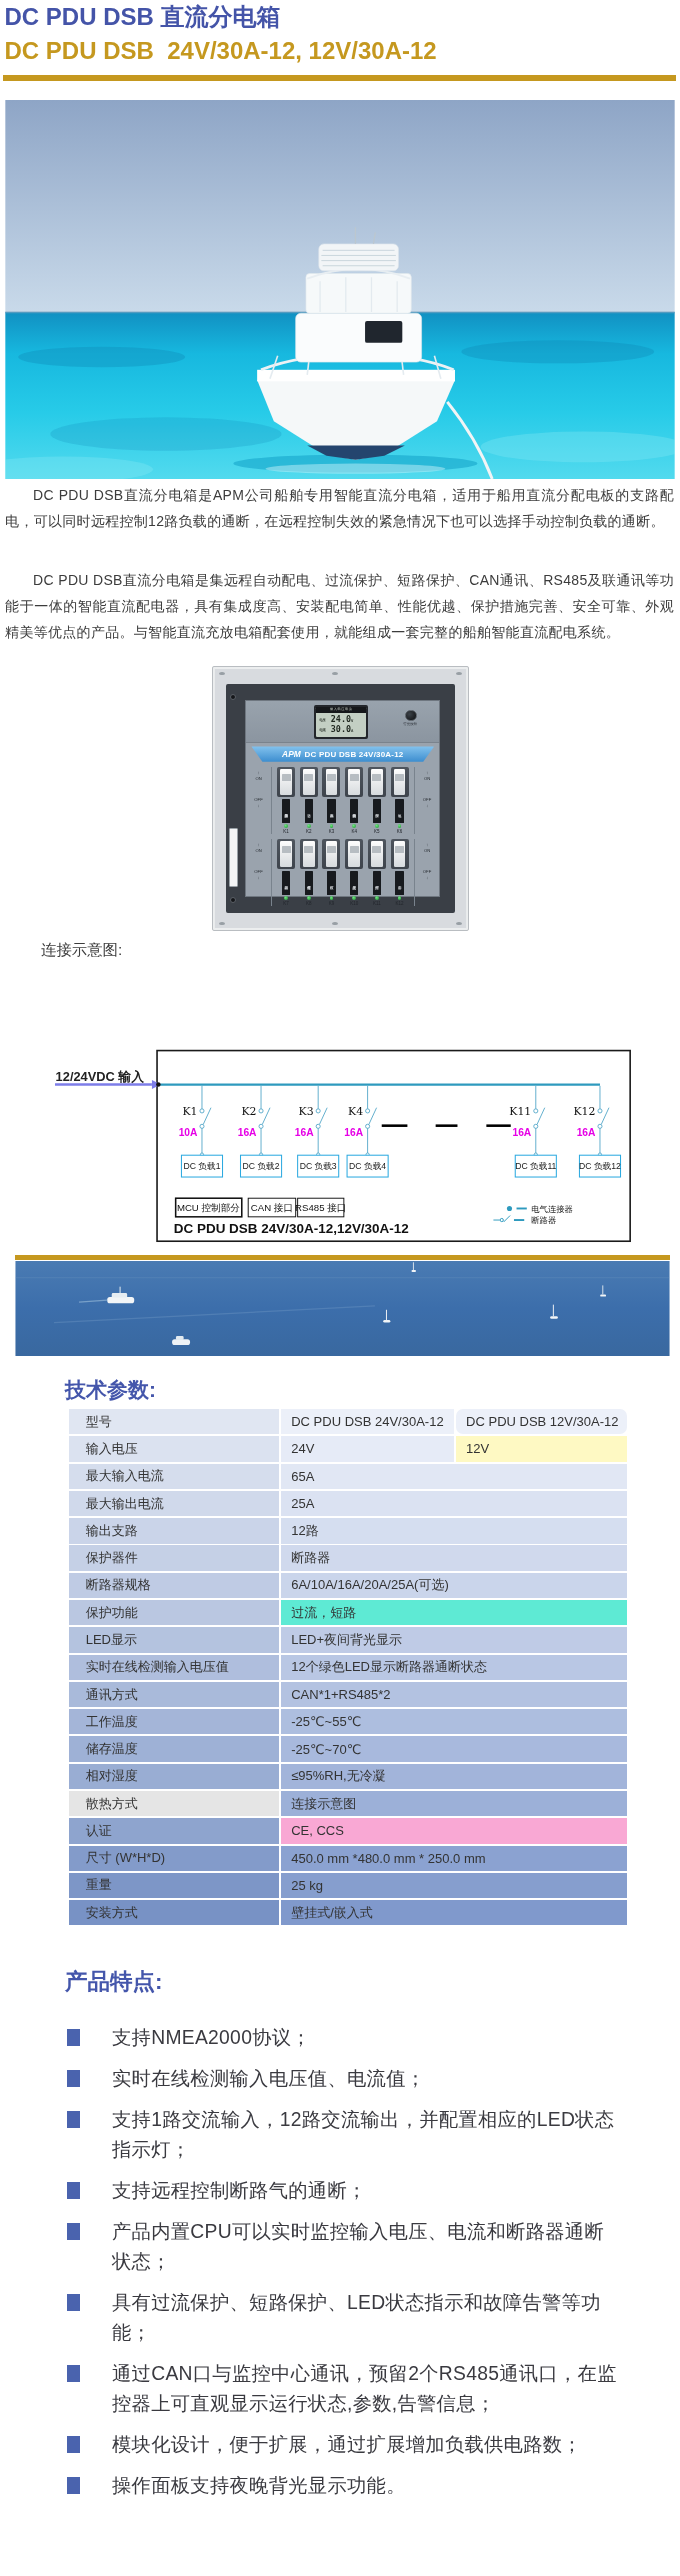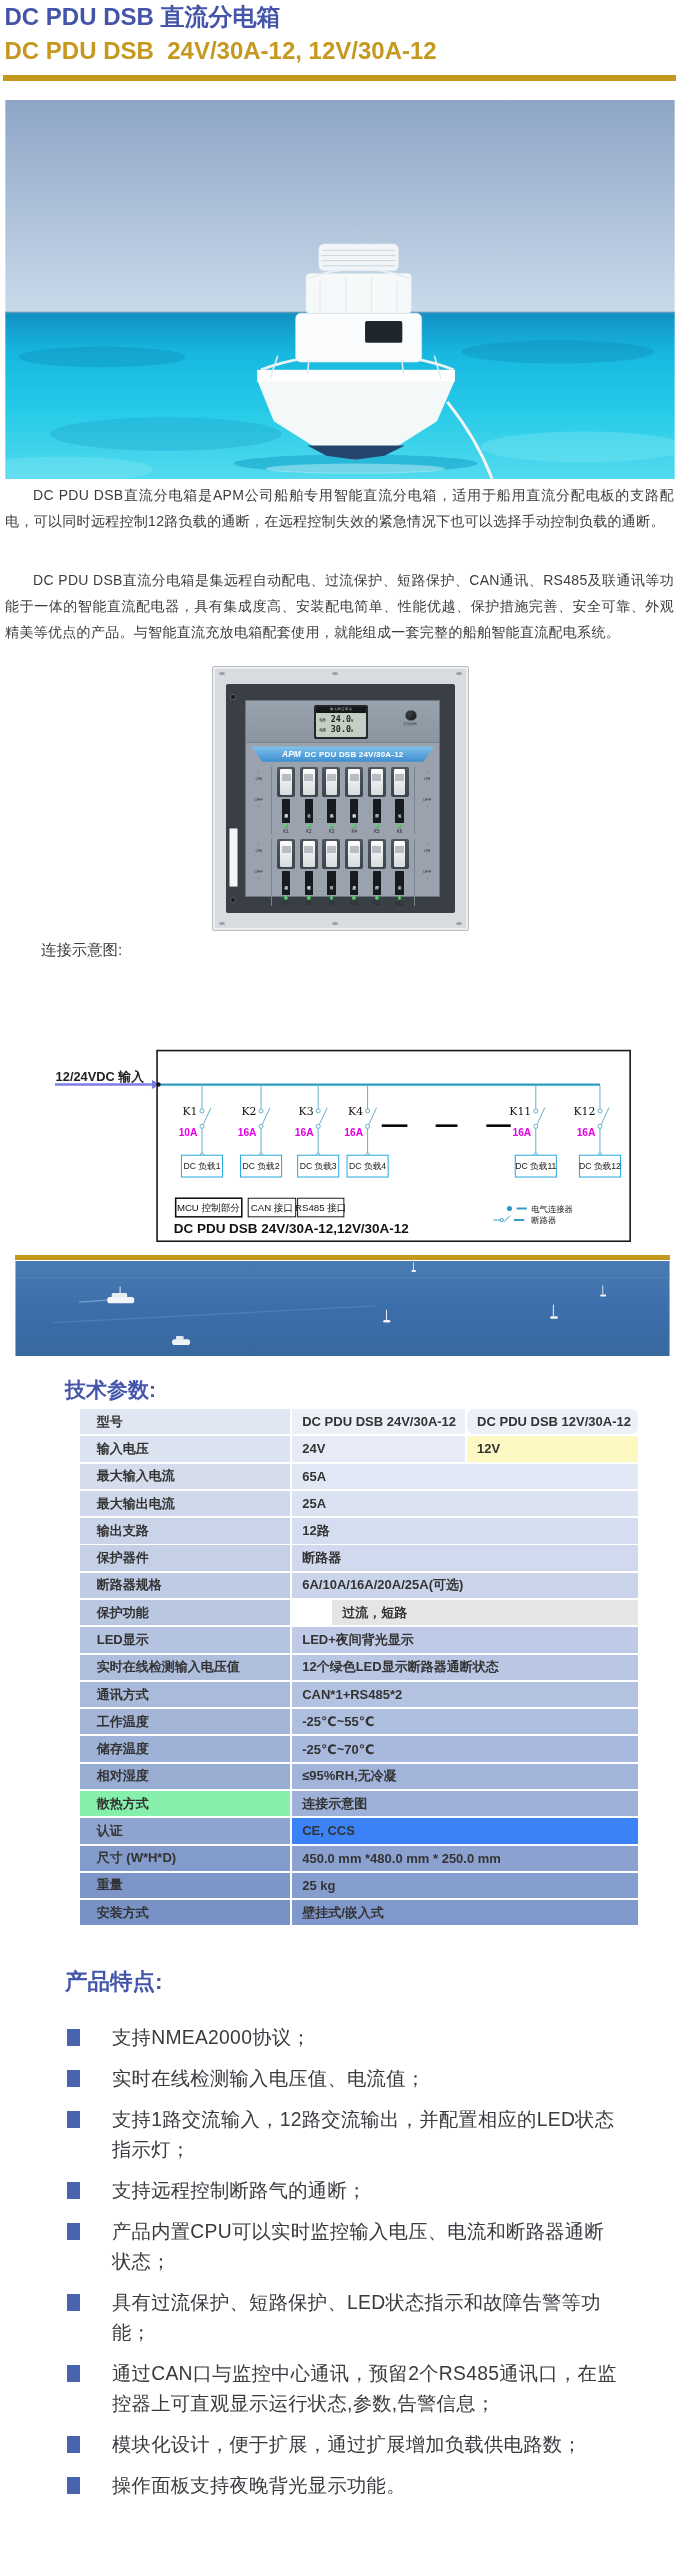--- a/index.html
+++ b/index.html
@@ -78,21 +78,21 @@
   .dg-io{fill:none;stroke:#111;stroke-width:1.5;}
 
   
   .gold-bar2{position:absolute;top:1255px;left:15.4px;width:655px;height:4.5px;background:#C5981F;}
   .banner{position:absolute;top:1261px;left:15.4px;width:655px;height:95px;overflow:hidden;}
 
   
   .sec-heading{position:absolute;left:65px;font-weight:bold;color:#4456AB;margin:0;}
   #specs-heading{top:1376px;font-size:21px;}
   #features-heading{top:1966px;font-size:22.5px;}
-  .specs{position:absolute;top:1409px;left:80px;width:558px;font-weight:bold;}
+  .specs{position:absolute;top:1409px;left:69px;width:558px;}
   .spec-row{display:flex;gap:1.9px;margin-bottom:1.9px;height:25.4px;}
   .spec-cell{display:flex;align-items:center;font-size:13px;color:#333;box-sizing:border-box;overflow:hidden;white-space:nowrap;}
   .spec-label{width:210px;padding-left:16.7px;flex:none;}
   .spec-v1{width:173px;padding-left:10.3px;flex:none;}
   .spec-v2{flex:1;padding-left:10.3px;}
   .spec-vfull{flex:1;padding-left:10.3px;}
 
   
   .features{position:absolute;top:2023px;left:67px;width:553px;margin:0;padding:0;list-style:none;}
   .feat{display:flex;margin-bottom:11px;color:#3A3A40;}
@@ -510,21 +510,21 @@
       <div class="spec-row">
         <div class="spec-cell spec-label" style="background: rgb(197, 208, 230);">保护器件</div>
         <div class="spec-cell spec-vfull" style="background: rgb(208, 217, 237);">断路器</div>
       </div>
       <div class="spec-row">
         <div class="spec-cell spec-label" style="background: rgb(191, 203, 228);">断路器规格</div>
         <div class="spec-cell spec-vfull" style="background: rgb(202, 213, 235);">6A/10A/16A/20A/25A(可选)</div>
       </div>
       <div class="spec-row">
         <div class="spec-cell spec-label" style="background: rgb(186, 199, 225);">保护功能</div>
-        <div class="spec-cell spec-vfull" style="background: #e5e5e5; margin-left: 40px;">过流，短路</div>
+        <div class="spec-cell spec-vfull" style="background: #5eead4;">过流，短路</div>
       </div>
       <div class="spec-row">
         <div class="spec-cell spec-label" style="background: rgb(180, 195, 223);">LED显示</div>
         <div class="spec-cell spec-vfull" style="background: rgb(191, 203, 230);">LED+夜间背光显示</div>
       </div>
       <div class="spec-row">
         <div class="spec-cell spec-label" style="background: rgb(175, 190, 221);">实时在线检测输入电压值</div>
         <div class="spec-cell spec-vfull" style="background: rgb(185, 199, 228);">12个绿色LED显示断路器通断状态</div>
       </div>
       <div class="spec-row">
@@ -537,26 +537,26 @@
       </div>
       <div class="spec-row">
         <div class="spec-cell spec-label" style="background: rgb(158, 177, 214);">储存温度</div>
         <div class="spec-cell spec-vfull" style="background: rgb(168, 185, 221);">-25℃~70℃</div>
       </div>
       <div class="spec-row">
         <div class="spec-cell spec-label" style="background: rgb(153, 173, 211);">相对湿度</div>
         <div class="spec-cell spec-vfull" style="background: rgb(162, 180, 218);">≤95%RH,无冷凝</div>
       </div>
       <div class="spec-row">
-        <div class="spec-cell spec-label" style="background: #86efac;">散热方式</div>
+        <div class="spec-cell spec-label" style="background: #e5e5e5;">散热方式</div>
         <div class="spec-cell spec-vfull" style="background: rgb(156, 176, 216);">连接示意图</div>
       </div>
       <div class="spec-row">
         <div class="spec-cell spec-label" style="background: rgb(142, 164, 206);">认证</div>
-        <div class="spec-cell spec-vfull" style="background: #3b82f6;">CE, CCS</div>
+        <div class="spec-cell spec-vfull" style="background: #f9a8d4;">CE, CCS</div>
       </div>
       <div class="spec-row">
         <div class="spec-cell spec-label" style="background: rgb(131, 155, 202);">尺寸 (W*H*D)</div>
         <div class="spec-cell spec-vfull" style="background: rgb(139, 162, 209);">450.0 mm *480.0 mm * 250.0 mm</div>
       </div>
       <div class="spec-row">
         <div class="spec-cell spec-label" style="background: rgb(125, 150, 199);">重量</div>
         <div class="spec-cell spec-vfull" style="background: rgb(134, 158, 206);">25 kg</div>
       </div>
       <div class="spec-row">

